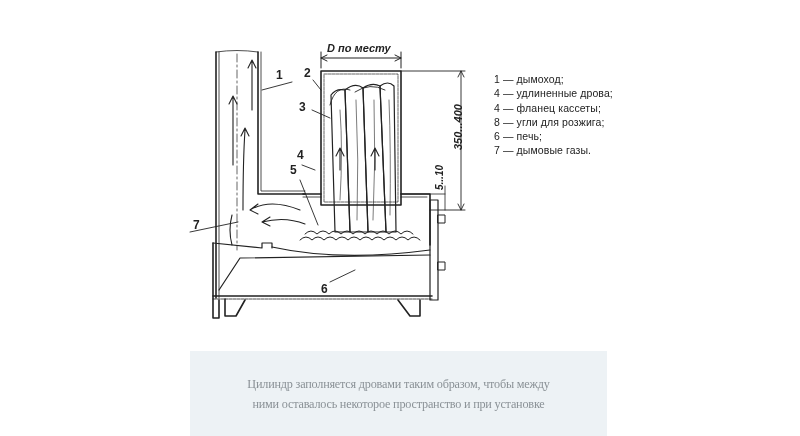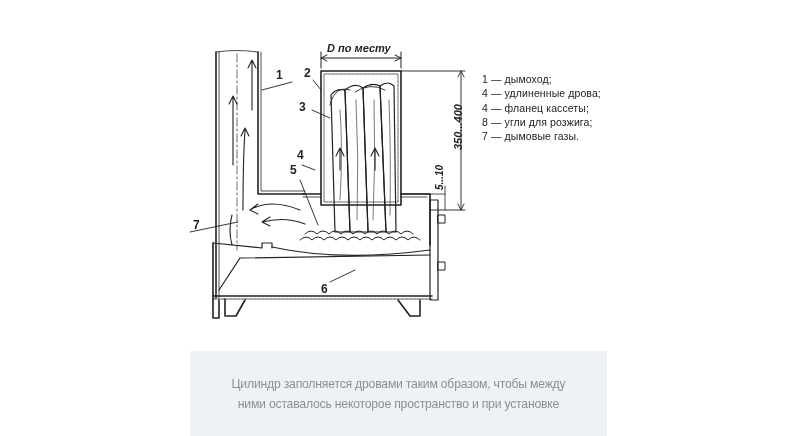--- a/index.html
+++ b/index.html
@@ -1,25 +1,25 @@
 <!DOCTYPE html>
 <html><head>
 <meta charset="utf-8">
 <style>
   html,body{margin:0;padding:0;background:#ffffff;}
   body{width:800px;height:436px;position:relative;overflow:hidden;font-family:"DejaVu Sans",sans-serif;}
   .figure{position:absolute;left:0;top:0;width:800px;height:340px;}
   .figure svg{position:absolute;left:0;top:0;}
-  .legend{position:absolute;left:482px;top:72px;font-family:"Liberation Sans",sans-serif;font-size:10.5px;line-height:14.3px;color:#222;letter-spacing:0.1px;}
+  .legend{position:absolute;left:494px;top:72px;font-family:"Liberation Sans",sans-serif;font-size:10.5px;line-height:14.3px;color:#222;letter-spacing:0.1px;}
   .legend div{white-space:nowrap;}
   .lbl{position:absolute;font-family:"Liberation Sans",sans-serif;font-weight:bold;font-size:12px;color:#222;}
   .dim{position:absolute;font-family:"Liberation Sans",sans-serif;font-style:italic;font-weight:bold;font-size:11px;color:#222;}
   .dim-v{transform:rotate(-90deg);transform-origin:left top;white-space:nowrap;}
   .caption{position:absolute;left:190px;top:351px;width:417px;height:85px;background:#edf2f5;display:flex;align-items:center;justify-content:center;}
-  .caption p{margin:0;text-align:center;color:#8a9196;font-family:Liberation Sans, sans-serif;font-size:12.2px;line-height:20px;letter-spacing:-0.2px;}
+  .caption p{margin:0;text-align:center;color:#8a9196;font-family:Liberation Serif, serif;font-size:12.2px;line-height:20px;letter-spacing:-0.2px;}
 </style>
 </head>
 <body>
 
 <div class="figure">
   <svg width="800" height="340" viewBox="0 0 800 340">
     <g fill="none" stroke="#222" stroke-width="1.6" stroke-linecap="round" stroke-linejoin="round">
 
       <path d="M216 52 L216 298"></path>
       <path d="M219 52 L219 298" stroke-width="0.8"></path>
@@ -94,20 +94,21 @@
 
   <span class="dim" style="left:327px;top:42px;text-align:right;">D по месту</span>
   <span class="dim dim-v" style="left:452px;top:150px;">350...400</span>
   <span class="dim dim-v" style="left:434px;top:190px;font-size:10px;">5...10</span>
 
   <div class="legend">
     <div>1 — дымоход;</div>
     <div>4 — удлиненные дрова;</div>
     <div>4 — фланец кассеты;</div>
     <div>8 — угли для розжига;</div>
+    <div>6 — печь;</div>
     <div>7 — дымовые газы.</div>
   </div>
 </div>
 
 <div class="caption">
   <p>
     <span>Цилиндр заполняется дровами таким образом, чтобы между</span><br>
     <span>ними оставалось некоторое пространство и при установке</span><br>
   </p>
 </div>

